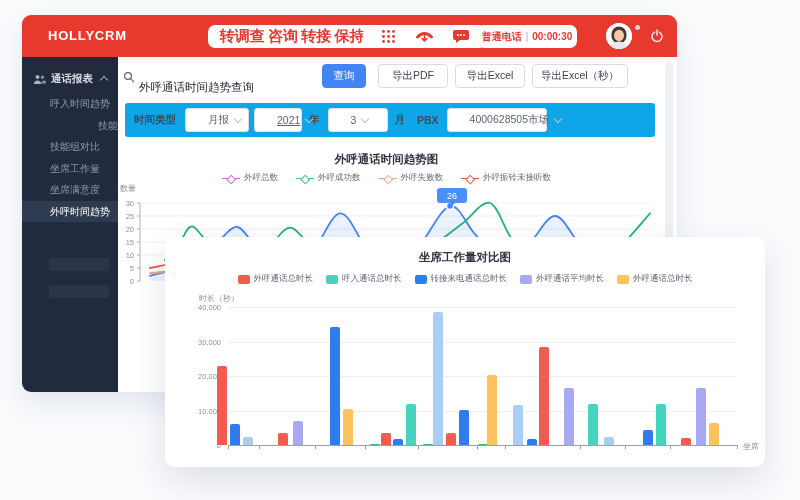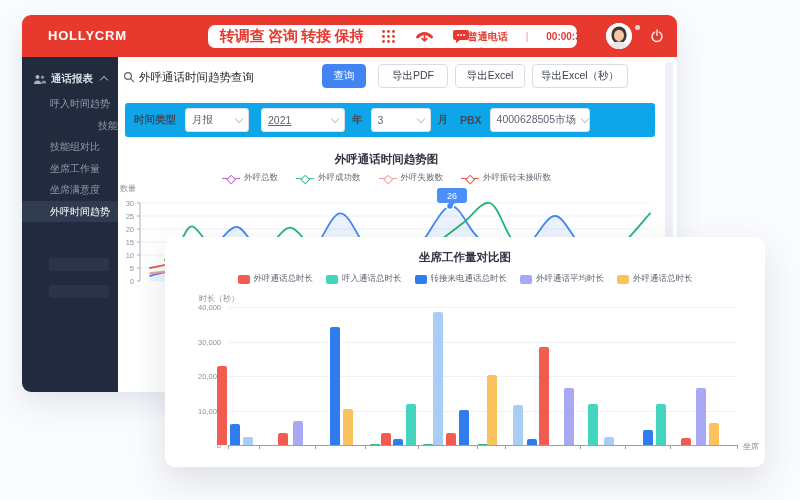--- a/index.html
+++ b/index.html
@@ -10,52 +10,52 @@
   
   .app-window{left:22px;top:15px;width:655px;height:377px;border-radius:9px;background:#fff;
     box-shadow:0 12px 28px rgba(60,80,120,.12);}
   
   .topbar{left:22px;top:15px;width:655px;height:42px;background:#e8392f;border-radius:9px 9px 0 0;}
   .logo{left:26px;top:13px;color:#fff;font-size:13px;font-weight:bold;letter-spacing:.8px;}
   .pill{background:#fff;border-radius:7px;height:23px;display:flex;align-items:center;}
   .pill-actions{left:186px;top:10px;width:148px;justify-content:space-around;padding:0 10px;}
   .pill-actions span{color:#e8392f;font-size:15px;font-weight:bold;cursor:pointer;white-space:nowrap;}
   .pill-icons{left:341px;top:10px;width:107px;justify-content:space-around;padding:0 8px;}
-  .pill-status{left:455px;top:10px;width:100px;justify-content:center;gap:18px;}
+  .pill-status{left:455px;top:10px;width:100px;justify-content:center;gap:4px;}
   .pill-status span{color:#e8392f;font-size:10px;font-weight:bold;white-space:nowrap;}
   .pill-status .divider{color:#f0928a;font-weight:normal;}
   .avatar{left:584px;top:8px;width:26px;height:26px;border-radius:50%;overflow:hidden;background:#fff;cursor:pointer;}
   .status-dot{left:613px;top:10px;width:5px;height:5px;border-radius:50%;background:#d8dadf;}
   .power{left:628px;top:14px;width:14px;height:14px;cursor:pointer;}
 
   
   .sidebar{left:22px;top:57px;width:96px;height:335px;background:#212b3d;border-radius:0 0 0 9px;overflow:hidden;}
   .side-group{position:absolute;left:0;top:11px;width:96px;height:22px;display:flex;align-items:center;cursor:pointer;}
   .side-group .glabel{color:#d9dee6;font-size:10.5px;font-weight:bold;margin-left:5px;white-space:nowrap;}
   .caret-up{width:5px;height:5px;border-left:1.4px solid #9aa5b5;border-top:1.4px solid #9aa5b5;
     transform:rotate(45deg);margin-left:8px;margin-top:2px;}
   .side-item{position:absolute;left:0;width:96px;height:21px;line-height:21px;padding-left:28px;box-sizing:border-box;
     color:#8d99ab;font-size:10px;white-space:nowrap;cursor:pointer;}
   .side-item.active{background:#2e3b50;color:#fff;}
   .skeleton{position:absolute;left:27px;width:60px;height:13px;border-radius:2px;background:#2a3547;}
 
   
   .main-panel{left:118px;top:57px;width:559px;height:335px;background:#fff;border-radius:0 0 9px 0;}
   .scrollbar{left:665px;top:62px;width:8px;height:322px;border-radius:4px;background:#edf0f4;cursor:pointer;}
-  .page-title{left:139px;top:70px;font-size:11.5px;color:#23272e;font-weight:500;white-space:nowrap;}
+  .page-title{left:139px;top:80px;font-size:11.5px;color:#23272e;font-weight:500;white-space:nowrap;}
   .btn{position:absolute;top:64px;height:24px;border-radius:4px;font-size:10.5px;display:flex;align-items:center;
     justify-content:center;box-sizing:border-box;cursor:pointer;white-space:nowrap;}
   .btn-primary{background:#4284f4;color:#fff;border:1px solid #4284f4;}
   .btn-plain{background:#fff;color:#3d4350;border:1px solid #d9dde3;}
 
   .filter-bar{left:125px;top:103px;width:530px;height:34px;background:#0ea5e9;border-radius:3px;
     display:flex;align-items:center;font-size:10.5px;}
   .f-label{color:#434a56;font-weight:bold;white-space:nowrap;}
   .select{background:#fff;border:1px solid #dcdfe6;border-radius:3px;height:24px;display:flex;align-items:center;
-    justify-content:space-between;padding:0 6px;box-sizing:border-box;color:#5c6370;cursor:pointer;white-space:nowrap;}
+    justify-content:space-between;padding:0 22px;box-sizing:border-box;color:#5c6370;cursor:pointer;white-space:nowrap;}
   .chev{width:5px;height:5px;border-right:1.4px solid #c0c4cc;border-bottom:1.4px solid #c0c4cc;
     transform:rotate(45deg);margin-top:-3px;flex:none;margin-left:6px;}
 
   
   .line-title{left:118px;top:152px;width:537px;text-align:center;font-size:11.5px;font-weight:bold;color:#2f3340;}
   .line-legend{left:118px;top:172px;width:537px;display:flex;justify-content:center;gap:18px;}
   .lg-item{display:flex;align-items:center;gap:4px;}
   .lg-item .mark{position:relative;width:18px;height:7px;}
   .lg-item .mark i{position:absolute;left:0;top:3px;width:18px;height:1.5px;display:block;}
   .lg-item .mark b{position:absolute;left:6px;top:1px;width:4.5px;height:4.5px;background:#fff;
@@ -178,21 +178,21 @@
   <div class="btn btn-plain" style="left:378px;width:70px;">导出PDF</div>
   <div class="btn btn-plain" style="left:455px;width:70px;">导出Excel</div>
   <div class="btn btn-plain" style="left:532px;width:96px;">导出Excel（秒）</div>
 
   <div class="abs filter-bar">
     <span class="f-label" style="margin-left:9px;">时间类型</span>
     <div class="select" style="width:64px;margin-left:9px;">
       <span>月报</span>
         <span class="chev"></span>
     </div>
-    <div class="select" style="width:84px;margin-left:12px;text-decoration:underline;">
+    <div class="select" style="width:48px;margin-left:5px;text-decoration:underline;">
       <span>2021</span>
         <span class="chev"></span>
     </div>
     <span class="f-label" style="margin-left:7px;">年</span>
     <div class="select" style="width:60px;margin-left:8px;">
       <span>3</span>
         <span class="chev"></span>
     </div>
     <span class="f-label" style="margin-left:7px;">月</span>
     <span class="f-label" style="margin-left:12px;">PBX</span>

